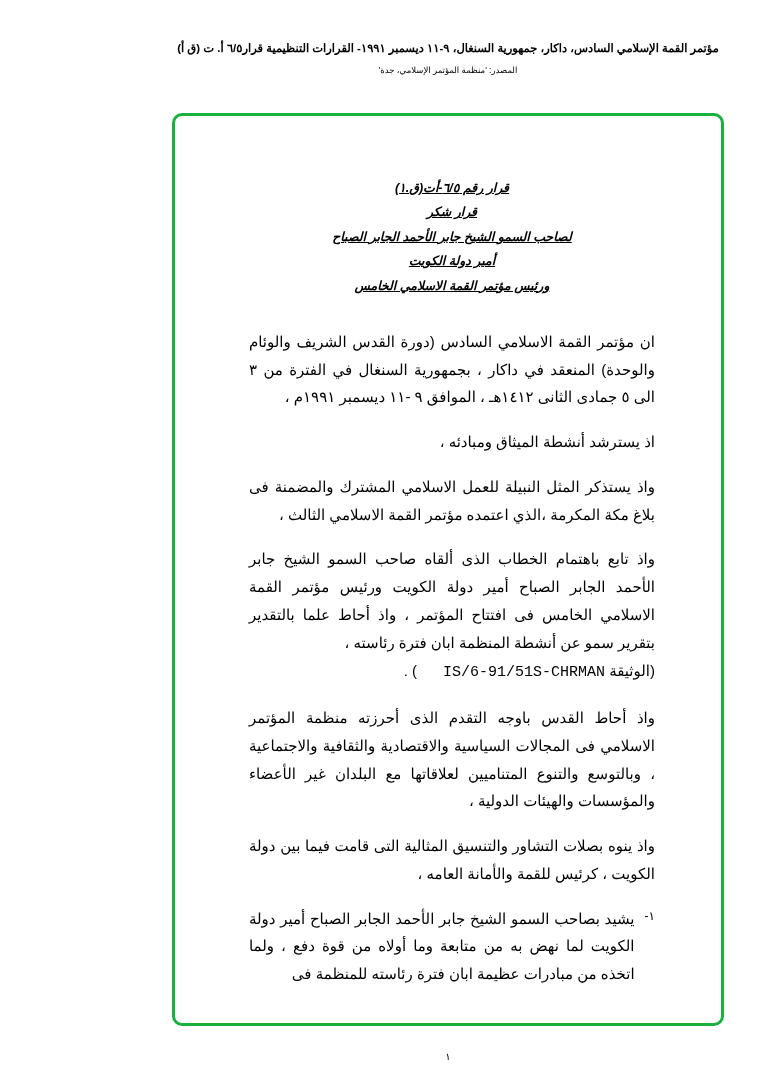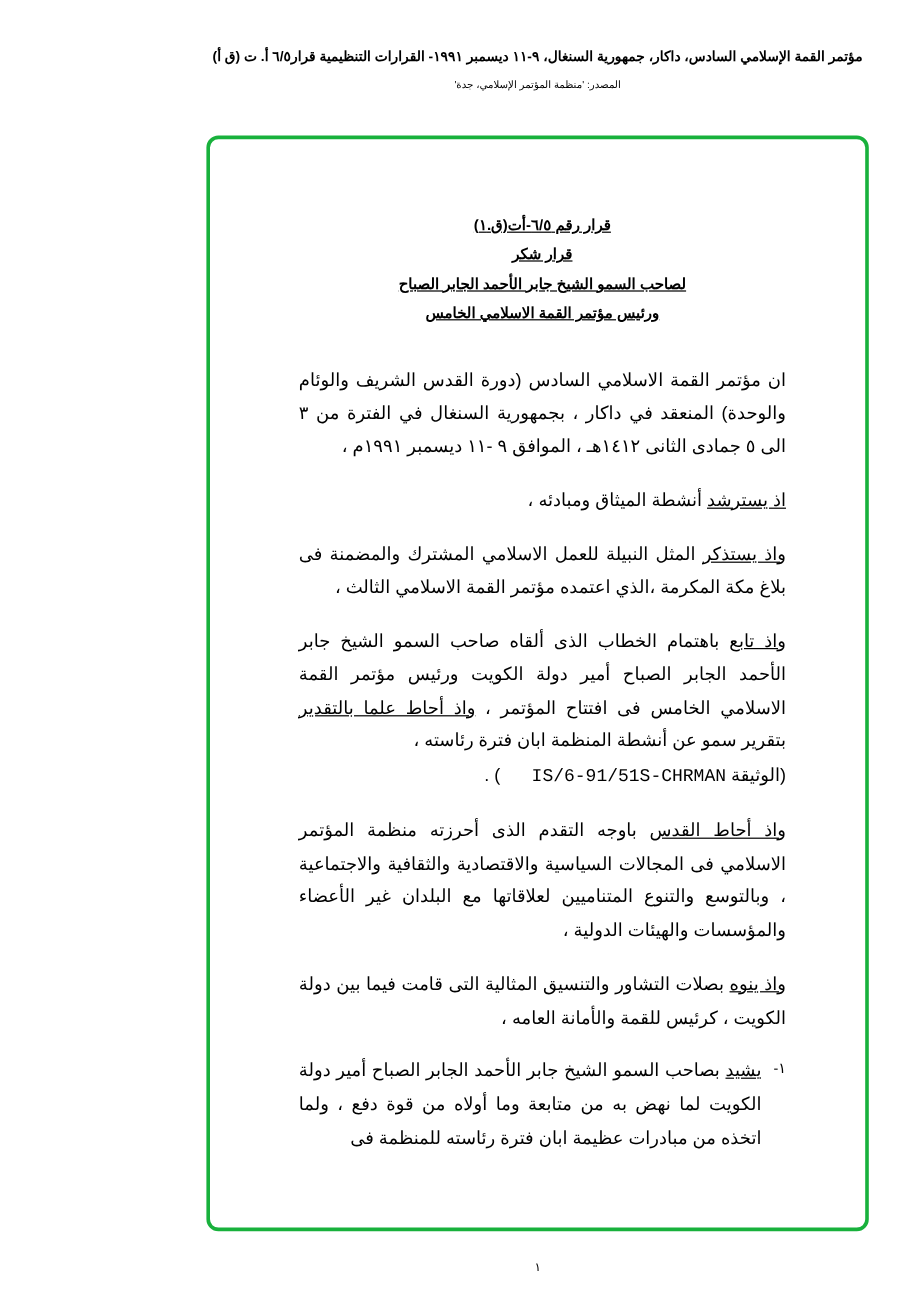--- a/index.html
+++ b/index.html
@@ -62,35 +62,35 @@
     text-align: center;
     margin-bottom: 30px;
   }
   .title-line {
     font-size: 12.5px;
     font-weight: bold;
     text-decoration: underline;
     letter-spacing: 0.6px;
     line-height: 1.95;
     color: #000;
+    font-style: italic;
   }
   p.para {
     font-size: 15px;
     line-height: 1.85;
     text-align: justify;
     text-align-last: right;
     letter-spacing: 0.9px;
     margin: 0 0 17px 0;
     color: #000;
   }
   p.para.tight {
     margin-bottom: 15px;
   }
   .u {
-    text-decoration: underline;
   }
   .mono {
     font-family: "Liberation Mono", monospace;
     letter-spacing: 0px;
     direction: ltr;
     unicode-bidi: embed;
     display: inline-block;
     margin-left: 26px;
   }
   .numbered {
@@ -127,20 +127,21 @@
     <div class="header-source">المصدر: 'منظمة المؤتمر الإسلامي، جدة'</div>
   </div>
 
   <div class="frame">
     <div class="doc-body">
 
       <div class="title-block">
         <div class="title-line">قرار رقم ٦/٥-أت(ق.١)</div>
         <div class="title-line">قرار شكر</div>
         <div class="title-line">لصاحب السمو الشيخ جابر الأحمد الجابر الصباح</div>
+        <div class="title-line">أمير دولة الكويت</div>
         <div class="title-line">ورئيس مؤتمر القمة الاسلامي الخامس</div>
       </div>
 
       <p class="para">
         <span>ان مؤتمر القمة الاسلامي السادس (دورة القدس الشريف والوئام والوحدة) المنعقد في داكار ، بجمهورية السنغال في الفترة من ٣ الى ٥ جمادى الثانى ١٤١٢هـ ، الموافق ٩ -١١ ديسمبر ١٩٩١م ،</span>
       </p>
 
       <p class="para">
         <span class="u">اذ يسترشد</span><span> أنشطة الميثاق ومبادئه ،</span>
       </p>

